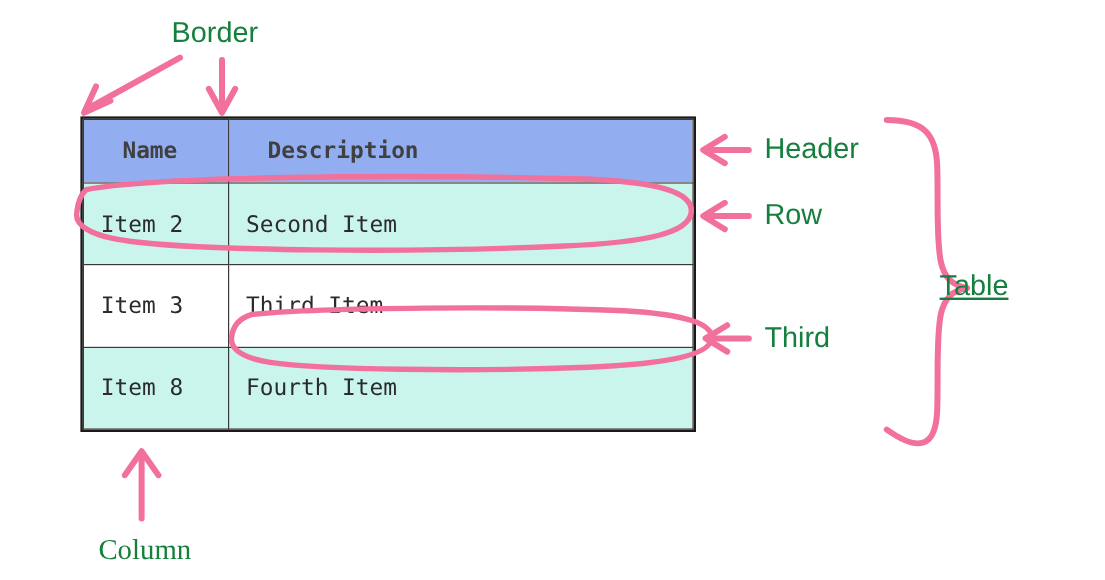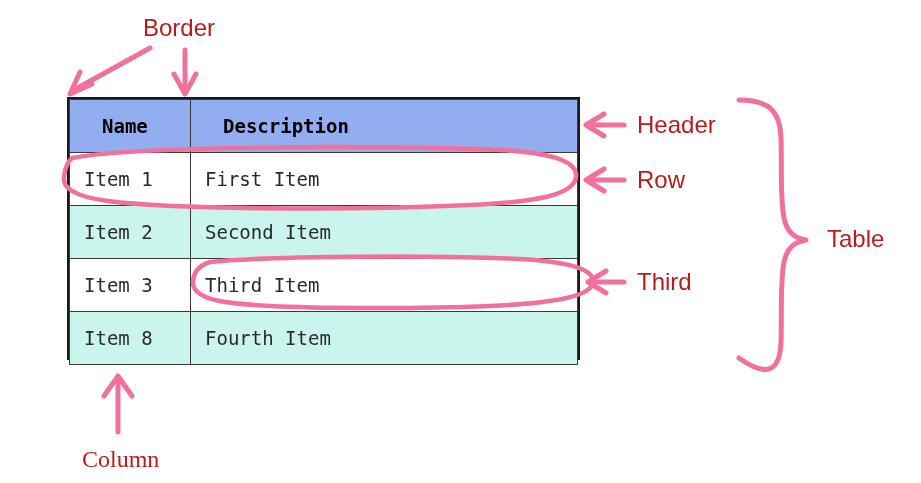--- a/index.html
+++ b/index.html
@@ -34,40 +34,40 @@
     vertical-align:middle;
     font-family:"DejaVu Sans Mono","Liberation Mono",monospace;
     font-size:19px;
     color:#2b2b2b;
     letter-spacing:0px;
     white-space:nowrap;
     overflow:hidden;
   }
   table.tbl th{
     font-weight:bold;
-    color:#000000;
+    color:#404040;
     padding-left:32px;
   }
   col.c-name{width:121px;}
   col.c-desc{width:auto;}
 
   
   .anno{
     position:absolute;
     font-family:"Liberation Sans", sans-serif;
     font-size:24px;
-    color:#b91c1c;
+    color:#15803d;
     white-space:nowrap;
     line-height:1;
   }
   #anno-border{left:143px;top:16px;}
   #anno-header{left:637px;top:113px;text-align:center;}
   #anno-row{left:637px;top:168px;}
   #anno-cell{left:637px;top:270px;}
-  #anno-table{left:827px;top:227px;}
+  #anno-table{left:783px;top:227px;text-decoration:underline;}
   #anno-column{left:82px;top:447px;font-family:Liberation Serif, serif;}
 
   
   #ink{position:absolute;left:0;top:0;width:921px;height:483px;pointer-events:none;}
 </style>
 </head>
 <body>
 
 <div id="stage">
 
@@ -77,24 +77,20 @@
         <col class="c-name">
         <col class="c-desc">
       </colgroup>
       <thead>
         <tr style="background:#93aef0;">
           <th>Name</th>
           <th>Description</th>
         </tr>
       </thead>
       <tbody>
-        <tr style="background:#ffffff;">
-          <td>Item 1</td>
-          <td>First Item</td>
-        </tr>
         <tr style="background:#c9f5ec;">
           <td>Item 2</td>
           <td>Second Item</td>
         </tr>
         <tr style="background:#ffffff;">
           <td>Item 3</td>
           <td>Third Item</td>
         </tr>
         <tr style="background:#c9f5ec;">
           <td>Item 8</td>

